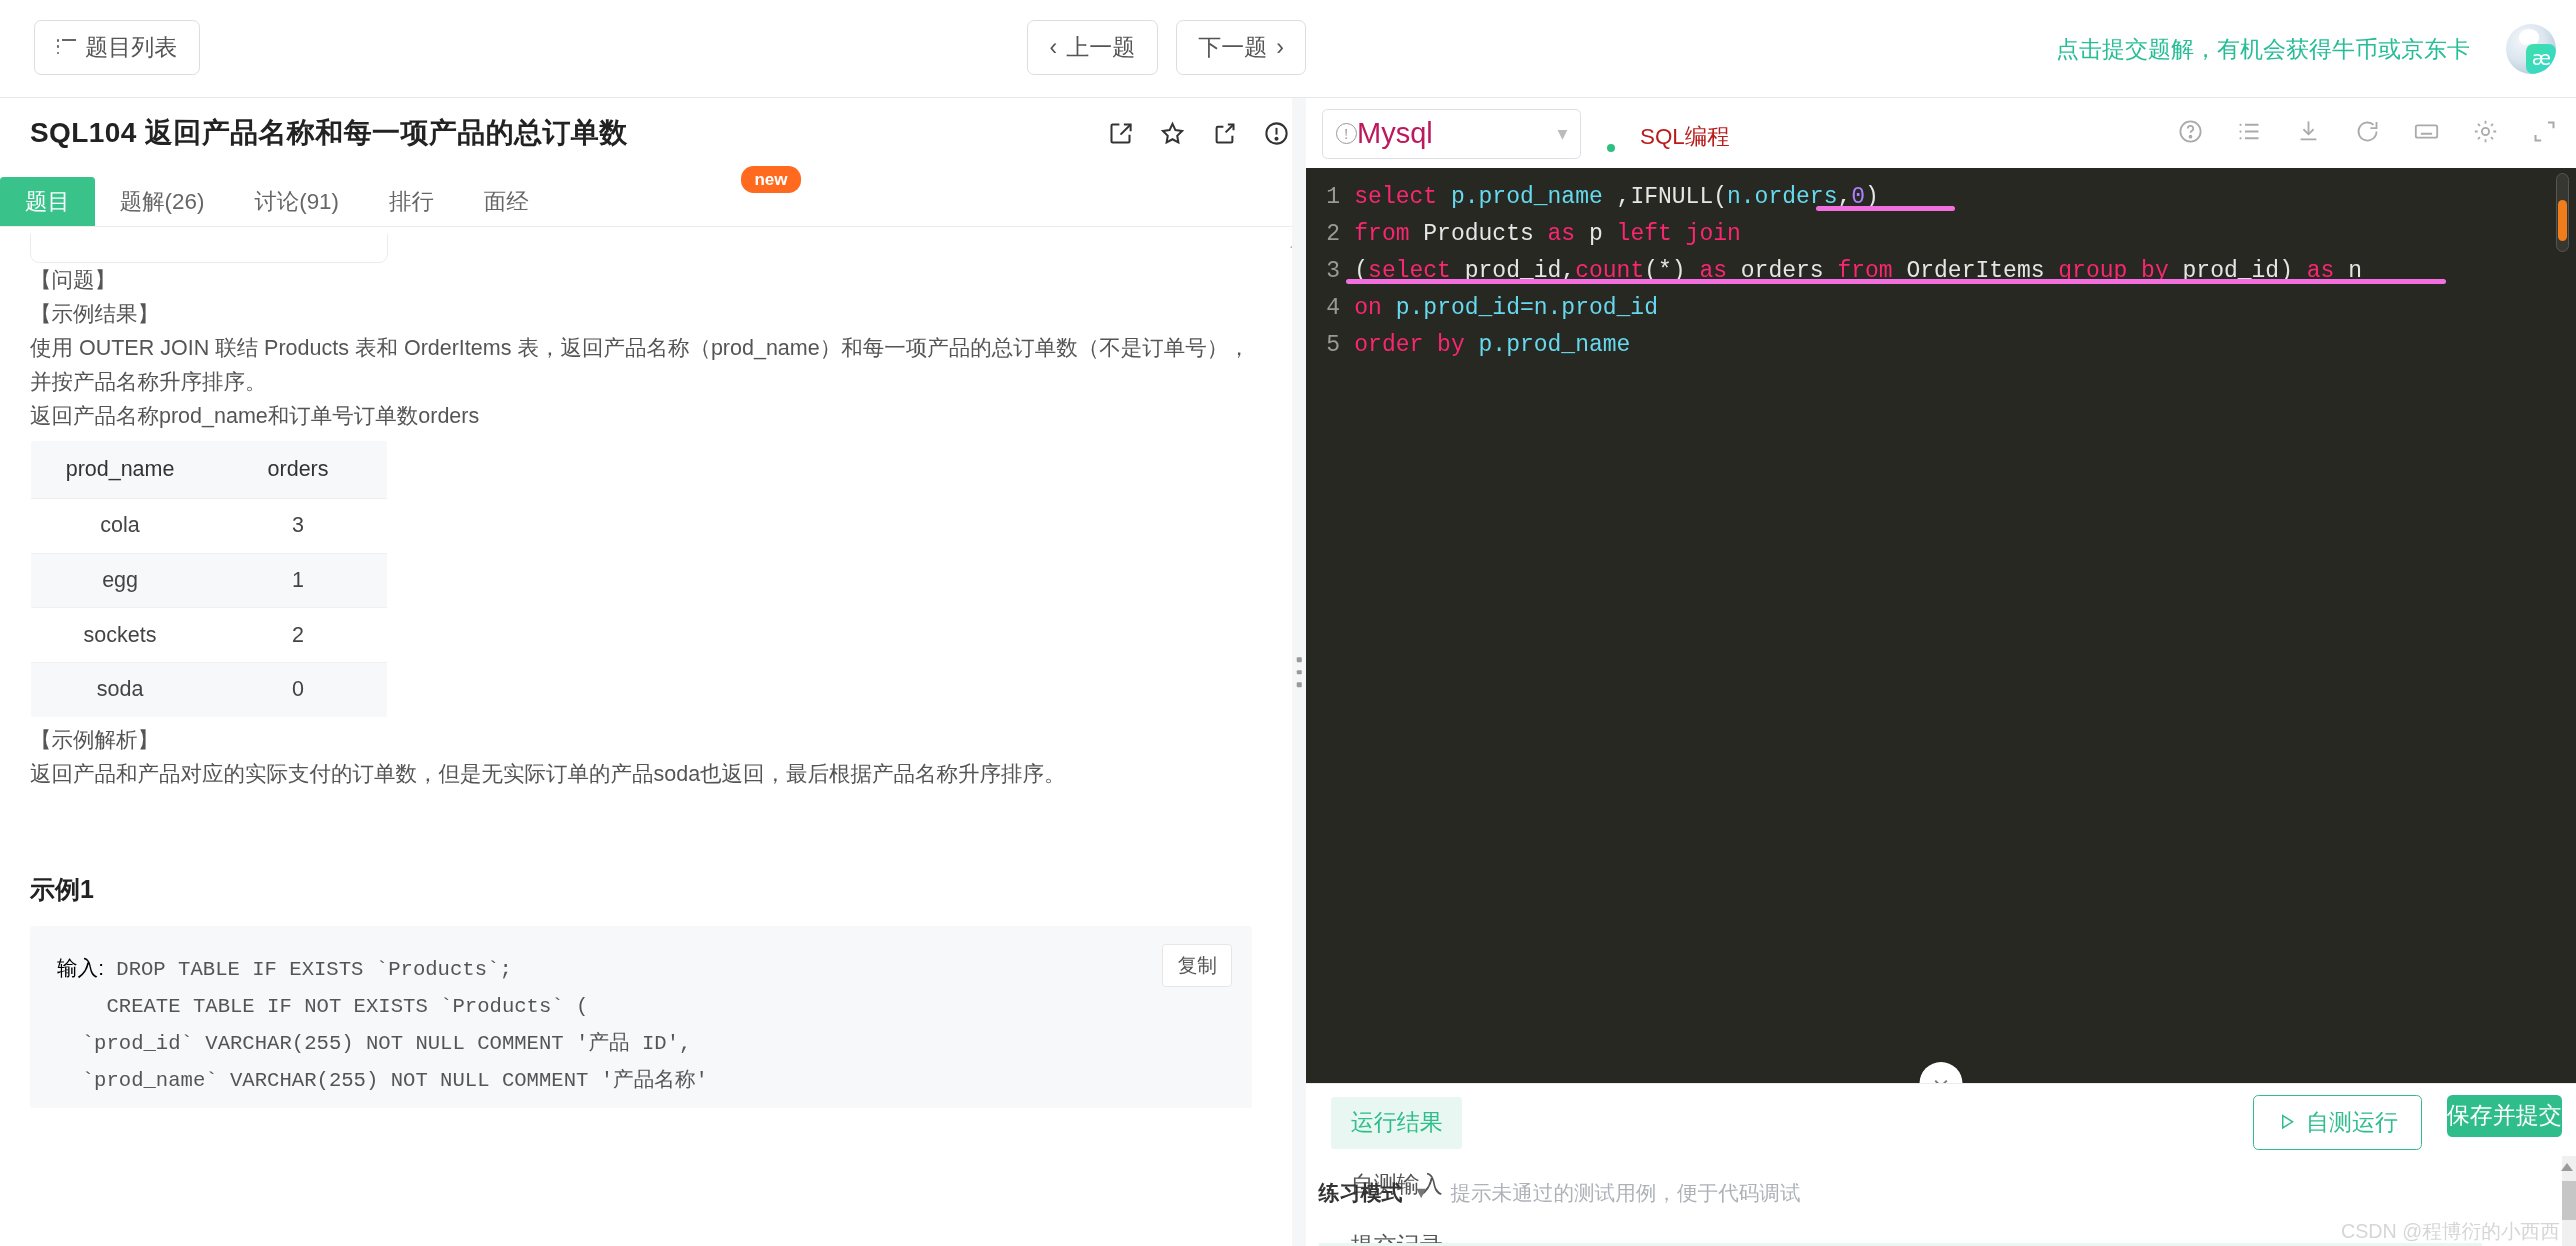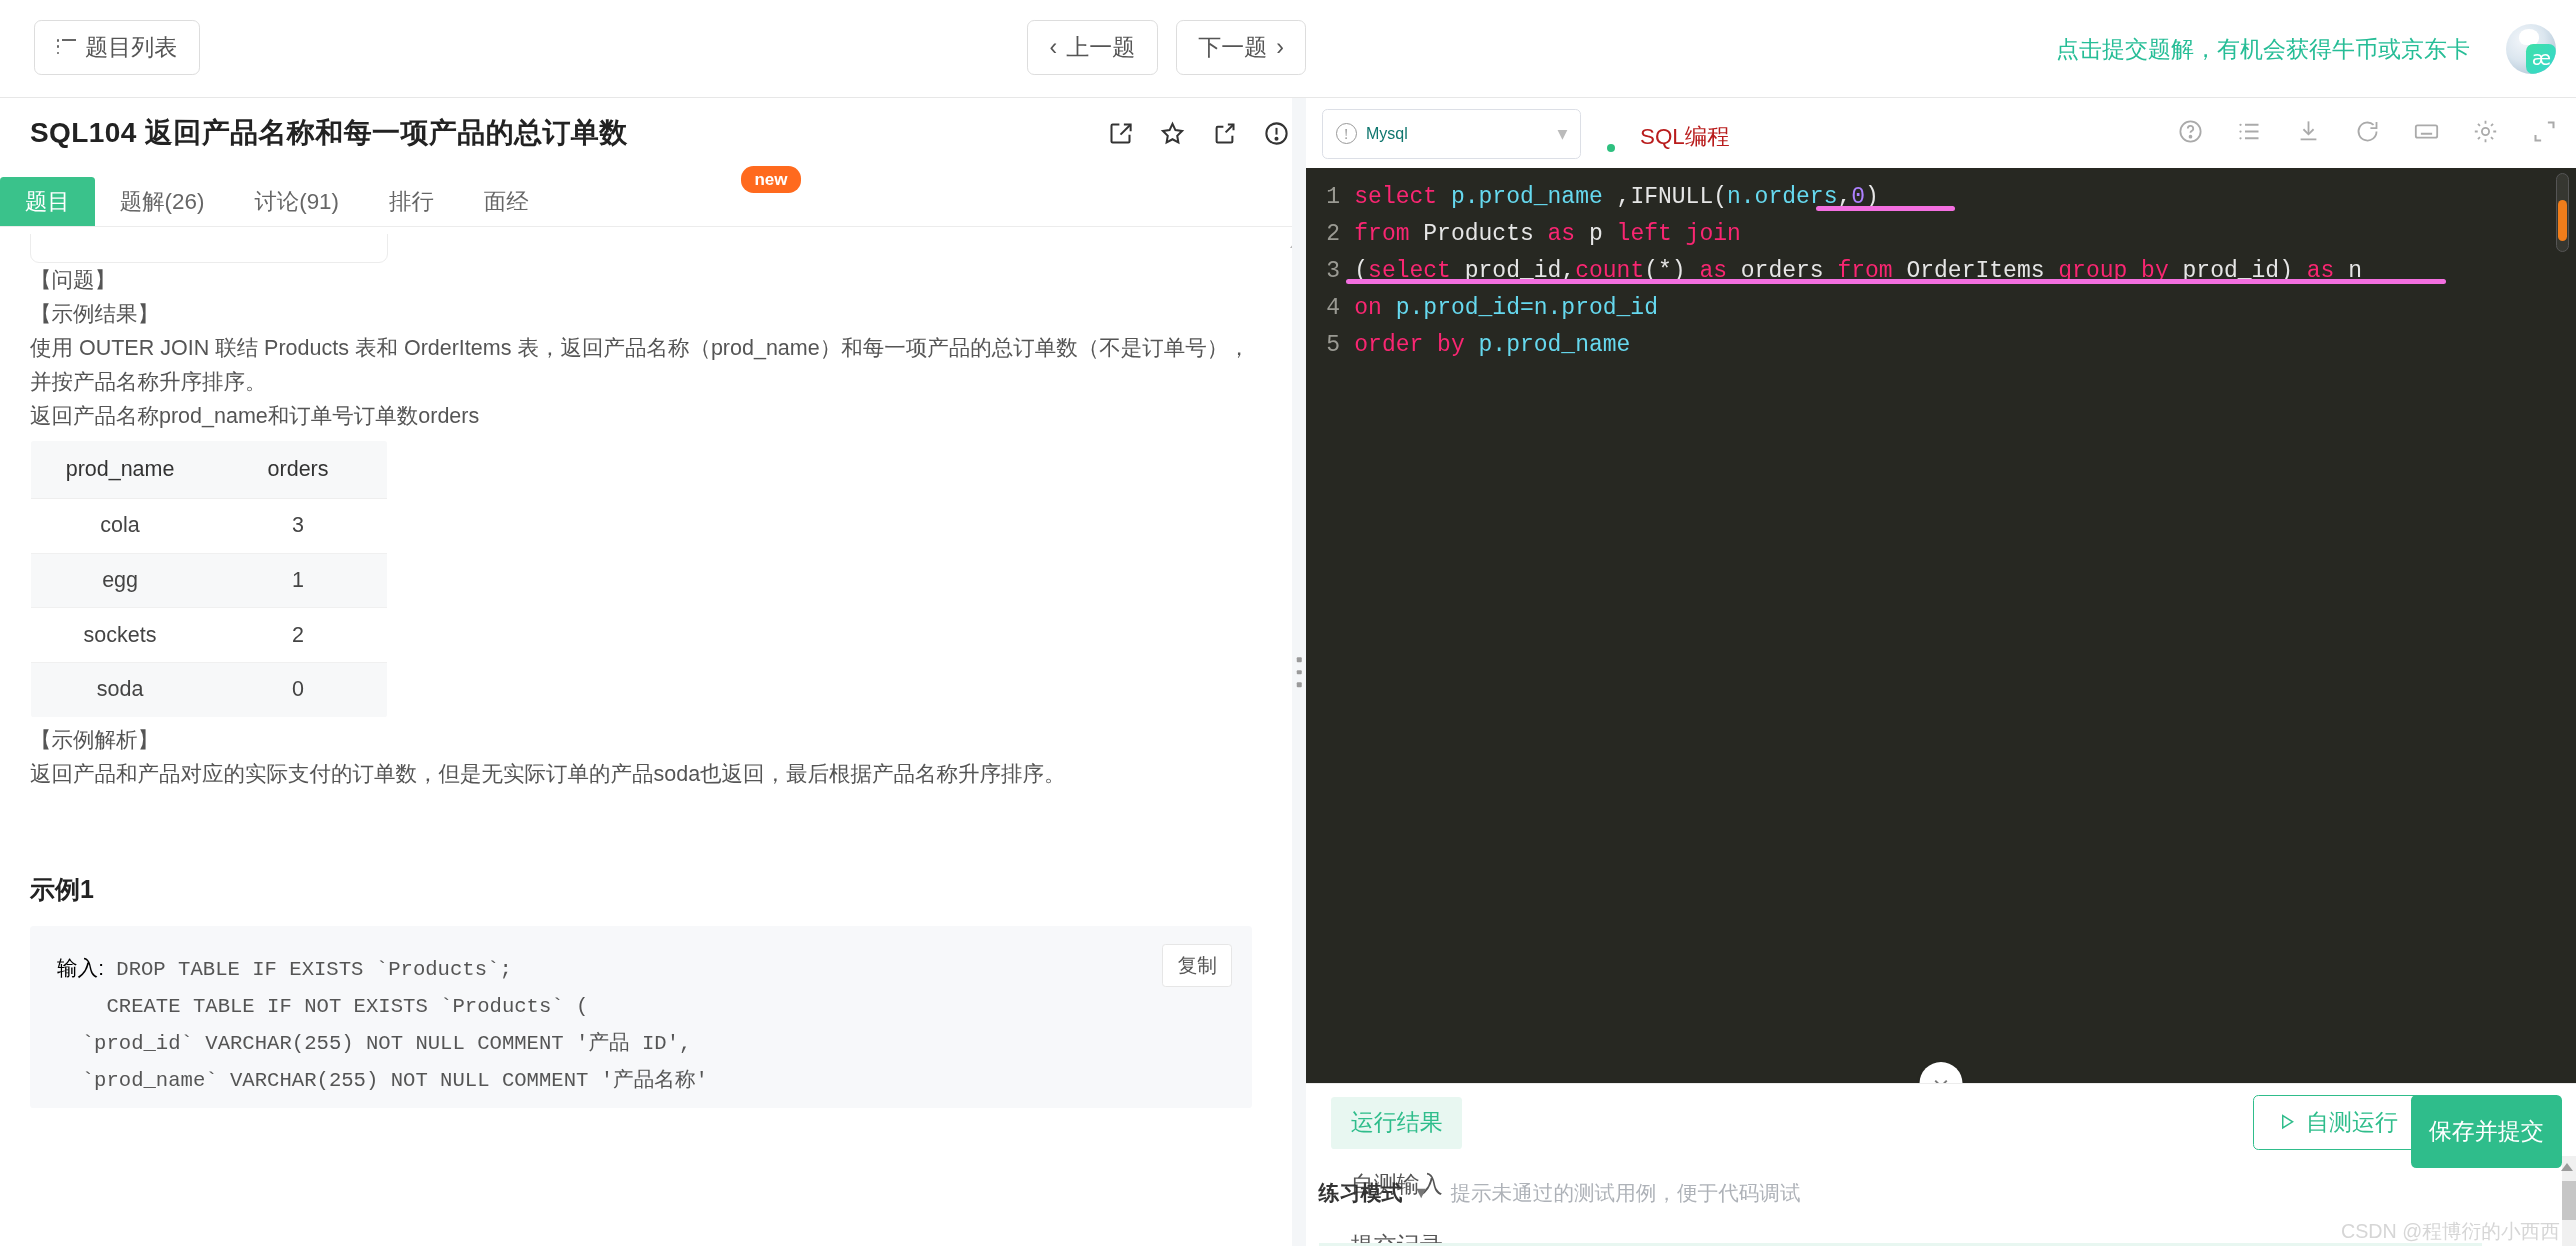--- a/index.html
+++ b/index.html
@@ -180,21 +180,21 @@
   }
   .editor-toolbar {
     position: absolute; top: 0; left: 0; width: 1270px; height: 70px;
     background: #fff; display: flex; align-items: center;
   }
   .sel {
     position: absolute; left: 16px; top: 10.7px; width: 259px; height: 50px;
     border: 0.9px solid #dcdfe6; border-radius: 5.4px; display: flex;
     align-items: center; padding: 0 12.5px; cursor: pointer; background:#fff;
   }
-  .sel .sel-txt { font-size: 16px; color: #0f766e; margin-left: 9px; flex: 1; }
+  .sel .sel-txt { font-size: 29px; color: #be185d; flex: 1; }
   .sel .chev { color: #bbb; font-size: 19.7px; }
   .circ-i {
     width: 21.5px; height: 21.5px; border: 1.8px solid #999; border-radius: 50%;
     display: inline-flex; align-items: center; justify-content: center;
     font-size: 14.3px; color: #999; font-family: "Liberation Serif", serif;
     line-height: 1;
   }
   .sqlmode {
     position: absolute; left: 301px; top: 23px; font-size: 22.4px; color: #b91c1c;
     display: flex; align-items: flex-end; gap: 25px;
@@ -250,21 +250,21 @@
   .btab {
     font-size: 23px; color: #555; padding: 10.7px 19.7px; cursor: pointer; border-radius: 3.6px;
   }
   .btab.active { background: #e8f7f1; color: #2fbd8b; font-weight: 500; }
   .run-btn {
     position: absolute; right: 154px; top: 10.7px; height: 55px; padding: 0 23px;
     border: 0.9px solid #2fbd8b; color: #2fbd8b; background: #fff; border-radius: 5.4px;
     font-size: 23px; display: flex; align-items: center; gap: 9px; cursor: pointer;
   }
   .submit-btn {
-    position: absolute; right: 14.3px; top: 10.7px; height: 73px; padding: 0 18px;
+    position: absolute; right: 14.3px; top: 10.7px; height: 42px; padding: 0 0;
     background: #2fbd8b; color: #fff; border: none; border-radius: 5.4px;
     font-size: 23px; cursor: pointer;
   }
   .modeline {
     position: absolute; top: 95px; left: 12.5px; display: flex; align-items: center; gap: 10.7px;
   }
   .modeline .mname { font-size: 21px; font-weight: bold; color: #333; cursor: pointer; }
   .modeline .caret { color: #777; font-size: 16px; }
   .modeline .hint { font-size: 20.6px; color: #aeb2b8; margin-left: 10.7px; }
   .watermark {

